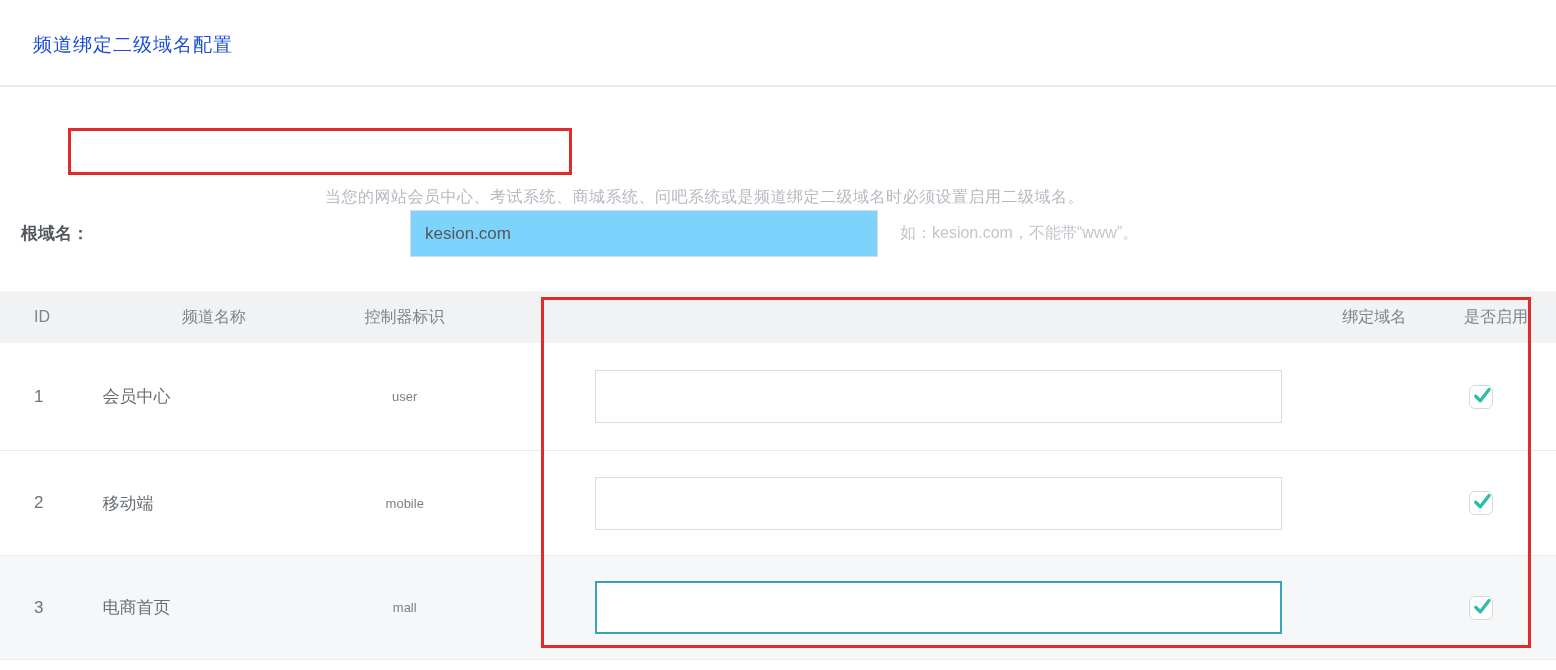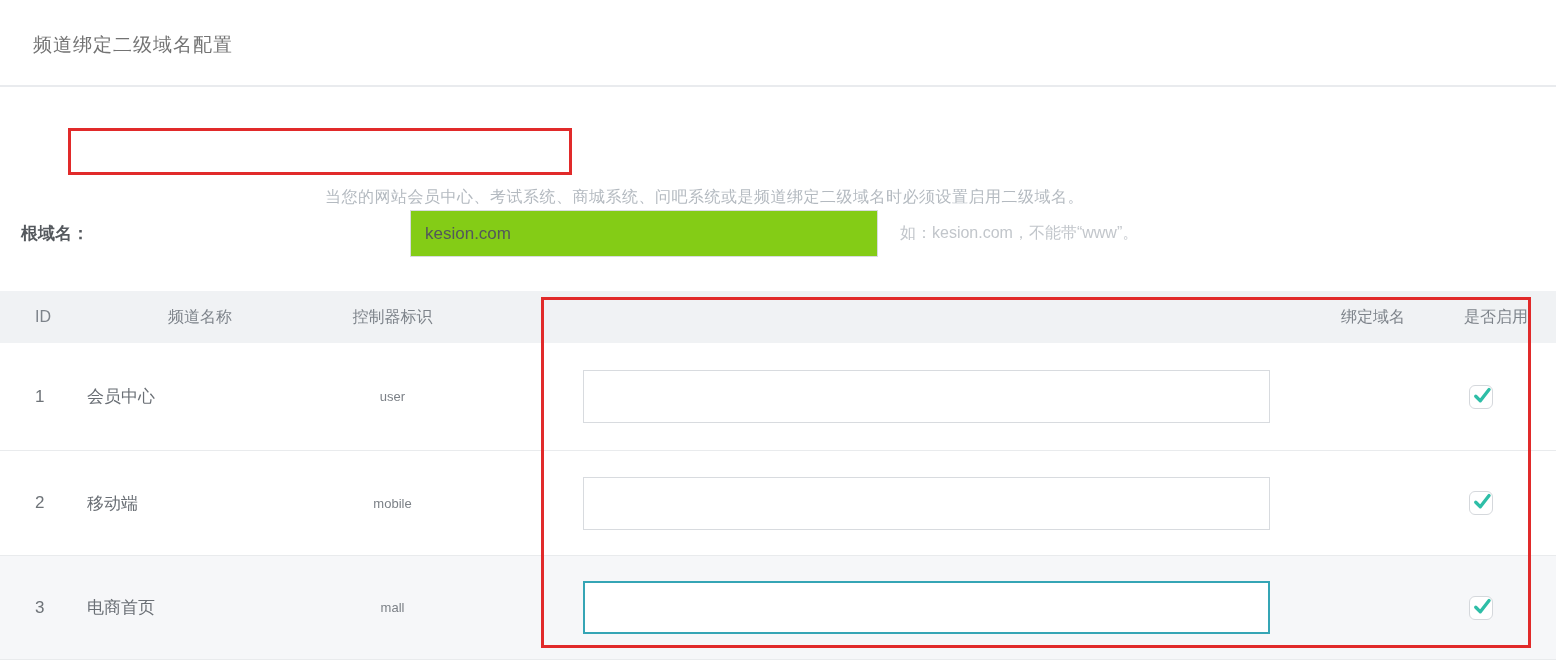--- a/index.html
+++ b/index.html
@@ -7,21 +7,21 @@
   body {
     font-family:"Liberation Sans","DejaVu Sans",sans-serif;
     width:1556px; height:670px; position:relative; overflow:hidden;
     color:#51565c;
   }
   .stage { position:absolute; inset:0; width:1556px; height:670px; }
 
   
   .page-title {
     position:absolute; left:33px; top:32px;
-    font-size:19px; color:#737373; letter-spacing:1px;
+    font-size:19px; color:#1d4ed8; letter-spacing:1px;
   }
   .title-divider {
     position:absolute; left:0; top:85px; width:1556px; height:2px;
     background:#e9ebee;
   }
 
   
   .enable-row {
     position:absolute; left:80px; top:140px; height:34px;
     display:flex; align-items:center; font-size:18px; color:#51565c;
@@ -44,21 +44,21 @@
   }
 
   .root-domain-row { position:absolute; left:0; top:210px; width:1240px; height:47px; }
   .root-domain-label {
     position:absolute; right:1151px; top:0; height:47px;
     display:flex; align-items:center;
     font-size:17px; font-weight:bold; color:#55595e;
   }
   .root-domain-input {
     position:absolute; left:410px; top:0; width:468px; height:47px;
-    border:1px solid #d8dbdf; background:#84cc16;
+    border:1px solid #d8dbdf; background:#7dd3fc;
     font-size:17px; color:#53575c; padding:0 14px;
     font-family:"Liberation Sans","DejaVu Sans",sans-serif; outline:none;
   }
   .root-domain-hint {
     position:absolute; left:900px; top:0; height:47px;
     display:flex; align-items:center;
     font-size:16px; color:#c2c6cb;
   }
 
   
@@ -68,21 +68,21 @@
     background:#f0f2f4; color:#7d838a; font-size:16px;
   }
   .trow {
     display:flex; align-items:center; background:#fff;
     border-bottom:1px solid #e9ebed; height:108px;
   }
   .trow:nth-of-type(3) { height:105px; }
   .trow:nth-of-type(4) { height:104px; }
   .trow.row-alt { background:#f6f7f9; }
 
-  .c1 { width:70px;  padding-left:35px; }
+  .c1 { width:70px;  padding-left:18px;margin-left:16px; }
   .c2 { width:260px; }
   .c3 { width:125px; text-align:center; }
   .c4 { width:950px; }
   .c5 { width:151px; display:flex; justify-content:center; }
   .thead .c2 { text-align:center; }
   .thead .c4 { text-align:right; }
   .thead .c5 { display:block; text-align:right; padding-right:28px; }
   .trow .c2 { padding-left:17px; font-size:17px; color:#6a6f75; }
   .trow .c1 { font-size:17px; color:#6e7378; }
   .trow .c3 { font-size:13px; color:#7c8187; }

